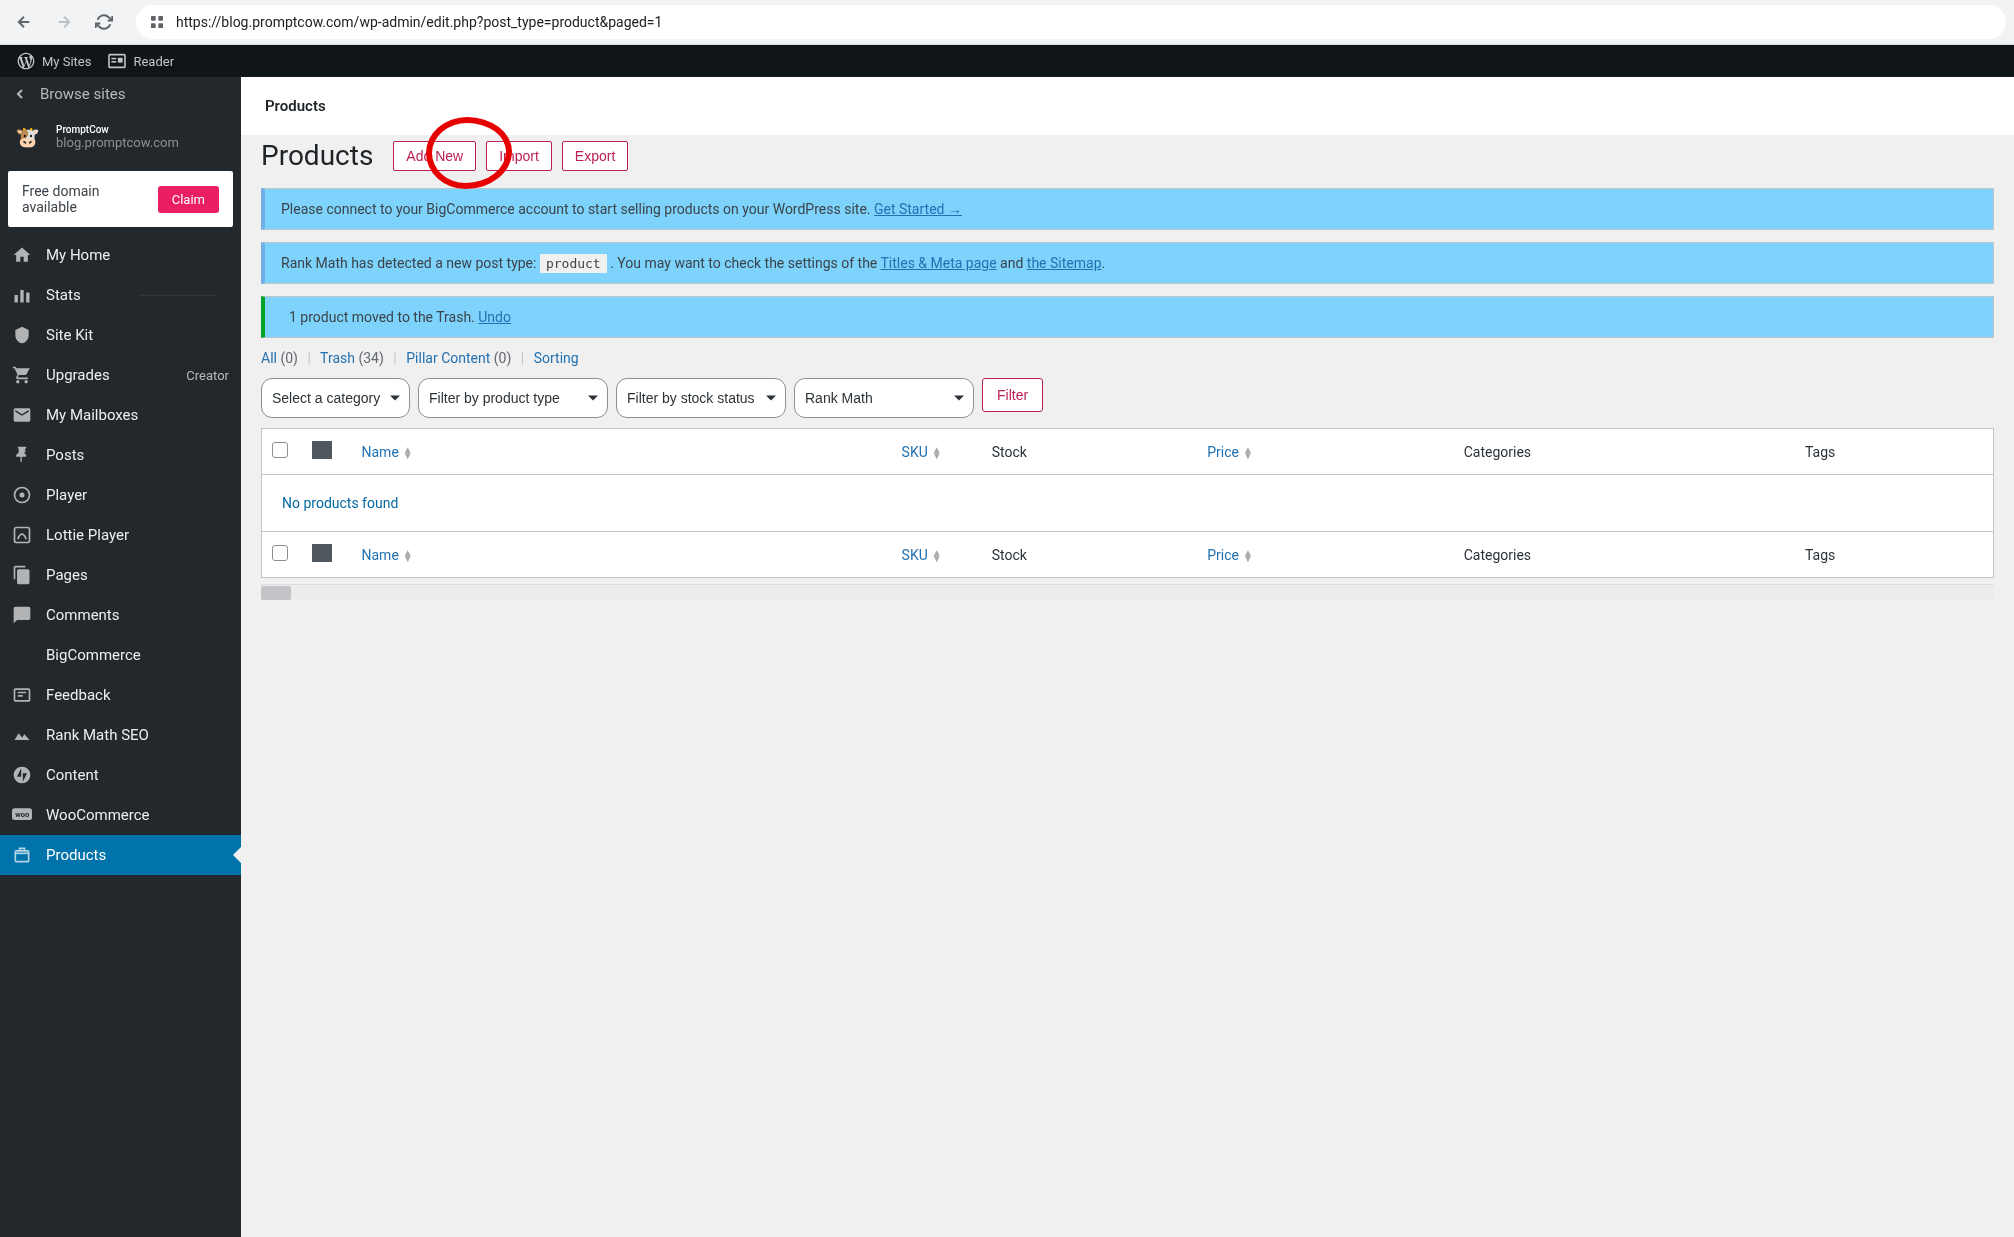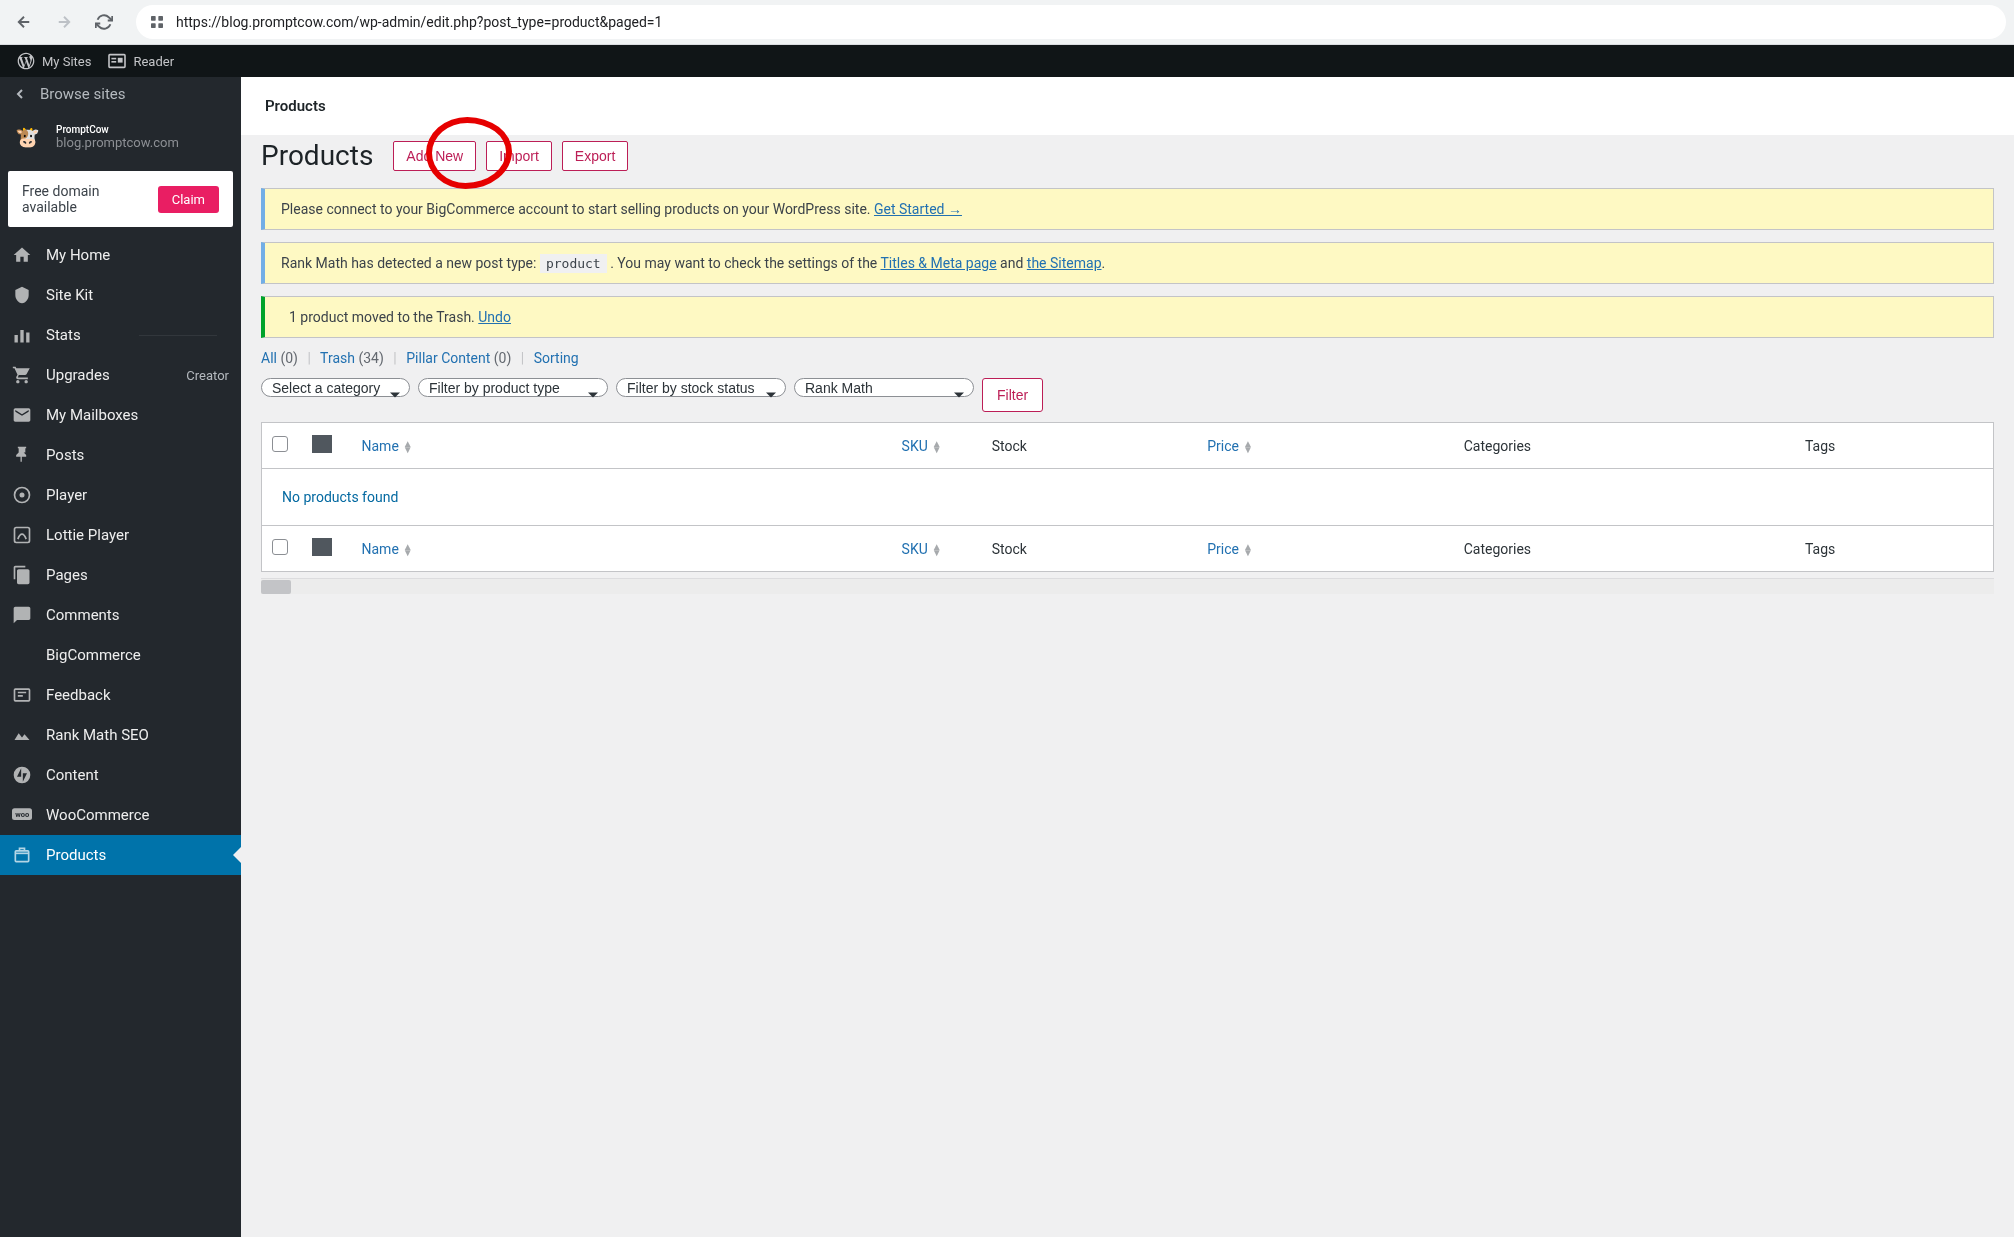--- a/index.html
+++ b/index.html
@@ -37,32 +37,32 @@
 
 
 .main { flex: 1; background: #f0f0f1; overflow-y: auto; overflow-x: auto; }
 .white-strip { background: #fff; padding: 20px 24px; font-size: 15px; font-weight: 600; color: #1d2327; }
 .content-pad { padding: 4px 20px 20px 20px; min-width: 1100px; }
 .page-title-row { display: flex; align-items: center; gap: 10px; margin-bottom: 16px; position: relative; }
 .page-title { font-size: 28px; font-weight: 400; color: #1d2327; padding-right: 10px; }
 .title-btn { background: #fff; border: 1px solid #bc1e56; color: #bc1e56; padding: 6px 12px; font-size: 14px; border-radius: 2px; cursor: pointer; }
 .hand-circle { position: absolute; left: 165px; top: -22px; width: 86px; height: 72px; border: 6px solid #e60000; border-radius: 48% 52% 54% 46% / 50% 48% 52% 50%; pointer-events: none; z-index: 10; }
 
-.notice { background: #fef9c3; border: 1px solid #c3c4c7; border-left-width: 4px; padding: 12px 16px; margin-bottom: 12px; font-size: 14px; color: #3c434a; }
+.notice { background: #7dd3fc; border: 1px solid #c3c4c7; border-left-width: 4px; padding: 12px 16px; margin-bottom: 12px; font-size: 14px; color: #3c434a; }
 .notice.info { border-left-color: #72aee6; }
 .notice.success { border-left-color: #00a32a; padding-left: 24px; }
 .notice a { color: #2271b1; text-decoration: underline; }
 .notice code { background: #f0f0f1; padding: 2px 6px; font-family: Consolas, monospace; font-size: 13px; }
 
 .subsubsub { margin: 8px 0 12px; font-size: 14px; color: #646970; }
 .subsubsub a { color: #2271b1; text-decoration: none; }
 .subsubsub .sep { padding: 0 6px; color: #c3c4c7; }
 
 .filter-row { display: flex; gap: 8px; margin-bottom: 10px; }
-.filter-select { background: #fff; border: 1px solid #8c8f94; padding: 0 28px 0 10px; height: 19px; font-size: 14px; color: #2c3338; border-radius: 11px; appearance: none; position: relative; cursor: pointer; }
+.filter-select { background: #fff; border: 1px solid #8c8f94; padding: 0 28px 0 10px; height: 40px; font-size: 14px; color: #2c3338; border-radius: 11px; appearance: none; position: relative; cursor: pointer; }
 .select-wrap { position: relative; display: inline-block; }
 .select-wrap::after { content: ""; position: absolute; right: 10px; top: 50%; transform: translateY(-25%); border: 5px solid transparent; border-top-color: #2c3338; pointer-events: none; }
 .filter-btn { background: #fff; border: 1px solid #bc1e56; color: #bc1e56; padding: 0 14px; height: 34px; font-size: 14px; border-radius: 3px; cursor: pointer; }
 
 .wp-table { width: 100%; background: #fff; border: 1px solid #c3c4c7; border-collapse: collapse; }
 .wp-table th, .wp-table td { text-align: left; padding: 12px 10px; font-size: 14px; color: #2c3338; border-bottom: 1px solid #c3c4c7; }
 .wp-table th { font-weight: 400; }
 .wp-table th.sortable { color: #2271b1; cursor: pointer; }
 .wp-table .check-col { width: 40px; }
 .wp-table .img-col { width: 50px; }
@@ -155,35 +155,35 @@
       <span class="menu-icon">
           <svg width="20" height="20" viewBox="0 0 24 24" fill="currentColor">
             <path d="M10 20v-6h4v6h5v-8h3L12 3 2 12h3v8z"></path>
           </svg>
         </span>
       <span>My Home</span>
     </div>
     <div class="menu-item">
       <span class="menu-icon">
           <svg width="20" height="20" viewBox="0 0 24 24" fill="currentColor">
-            <path d="M12 2l8 4v6c0 5-3.4 9.4-8 10-4.6-.6-8-5-8-10V6l8-4z"></path>
-          </svg>
-        </span>
-      <span>Site Kit</span>
-    </div>
-    <div class="menu-item">
-      <span class="menu-icon">
-          <svg width="20" height="20" viewBox="0 0 24 24" fill="currentColor">
             <rect x="3" y="12" width="4" height="9"></rect>
             <rect x="10" y="6" width="4" height="15"></rect>
             <rect x="17" y="9" width="4" height="12"></rect>
           </svg>
         </span>
       <span>Stats</span>
       <span class="menu-sep"></span>
+    </div>
+    <div class="menu-item">
+      <span class="menu-icon">
+          <svg width="20" height="20" viewBox="0 0 24 24" fill="currentColor">
+            <path d="M12 2l8 4v6c0 5-3.4 9.4-8 10-4.6-.6-8-5-8-10V6l8-4z"></path>
+          </svg>
+        </span>
+      <span>Site Kit</span>
     </div>
     <div class="menu-item">
       <span class="menu-icon">
           <svg width="20" height="20" viewBox="0 0 24 24" fill="currentColor">
             <path d="M7 18c-1.1 0-2 .9-2 2s.9 2 2 2 2-.9 2-2-.9-2-2-2zm10 0c-1.1 0-2 .9-2 2s.9 2 2 2 2-.9 2-2-.9-2-2-2zM7.2 14.6l.1-.4L8.1 12h7.5c.8 0 1.4-.4 1.8-1l3.9-7H5.2L4.3 2H1v2h2l3.6 7.6-1.4 2.4c-.2.3-.2.6-.2 1 0 1.1.9 2 2 2h12v-2H7.4c-.1 0-.2-.1-.2-.4z"></path>
           </svg>
         </span>
       <span>Upgrades</span>
       <span class="menu-badge">Creator</span>
     </div>

